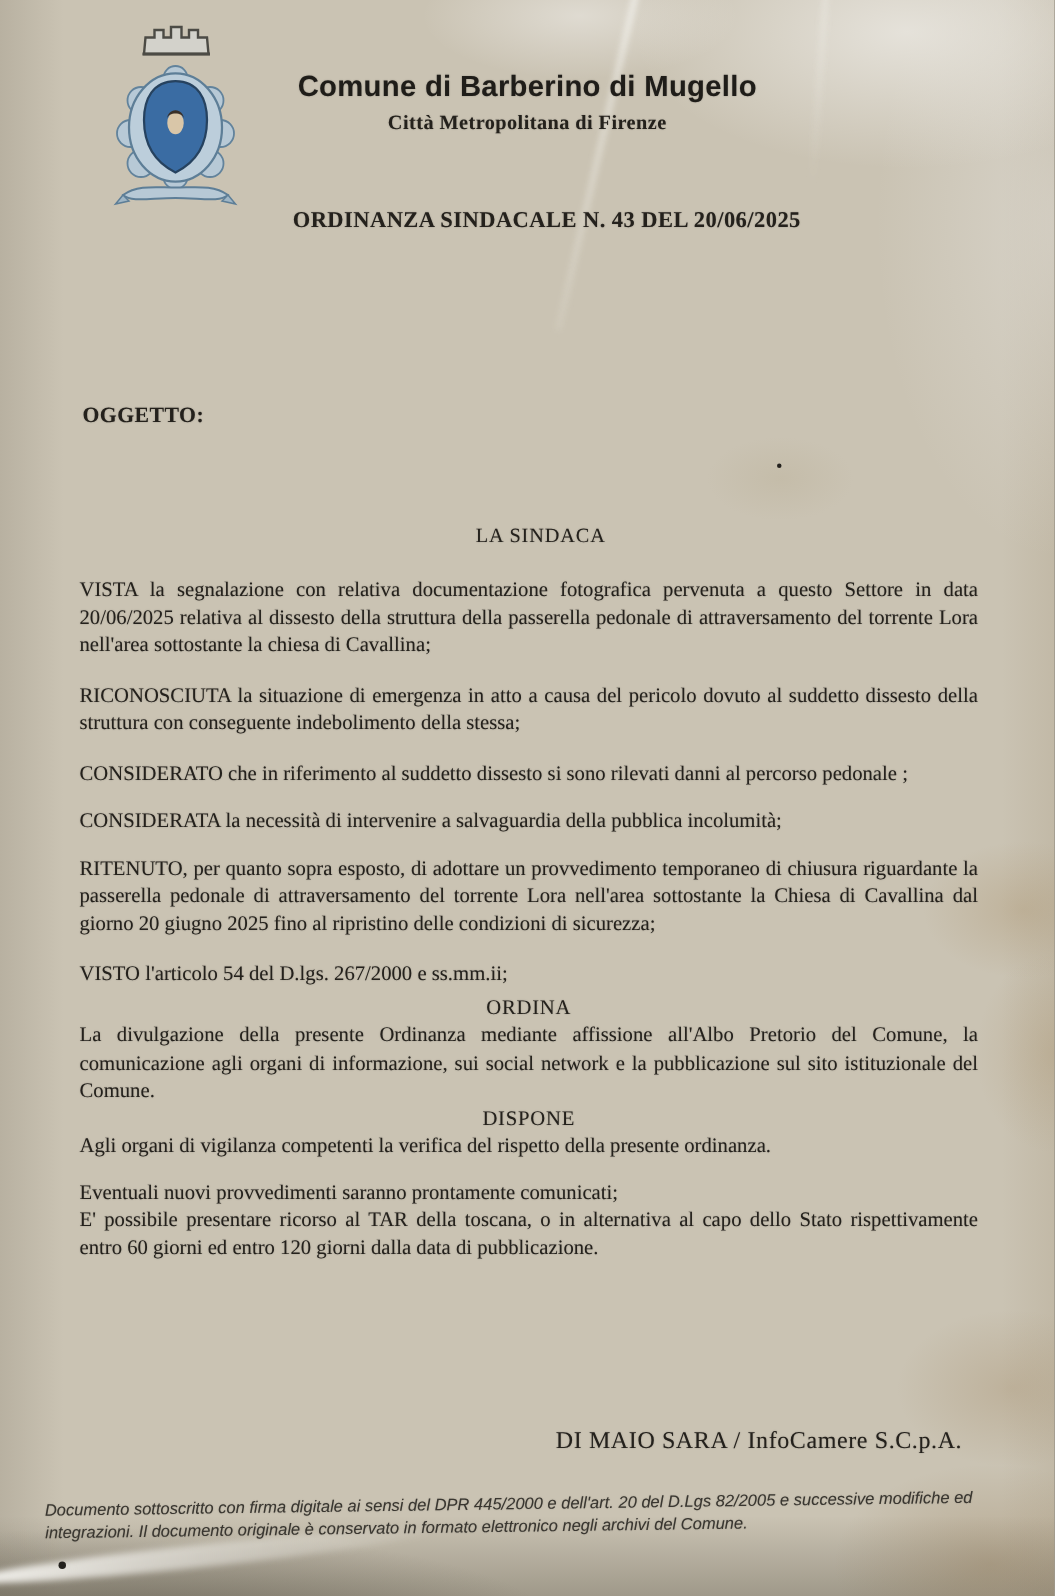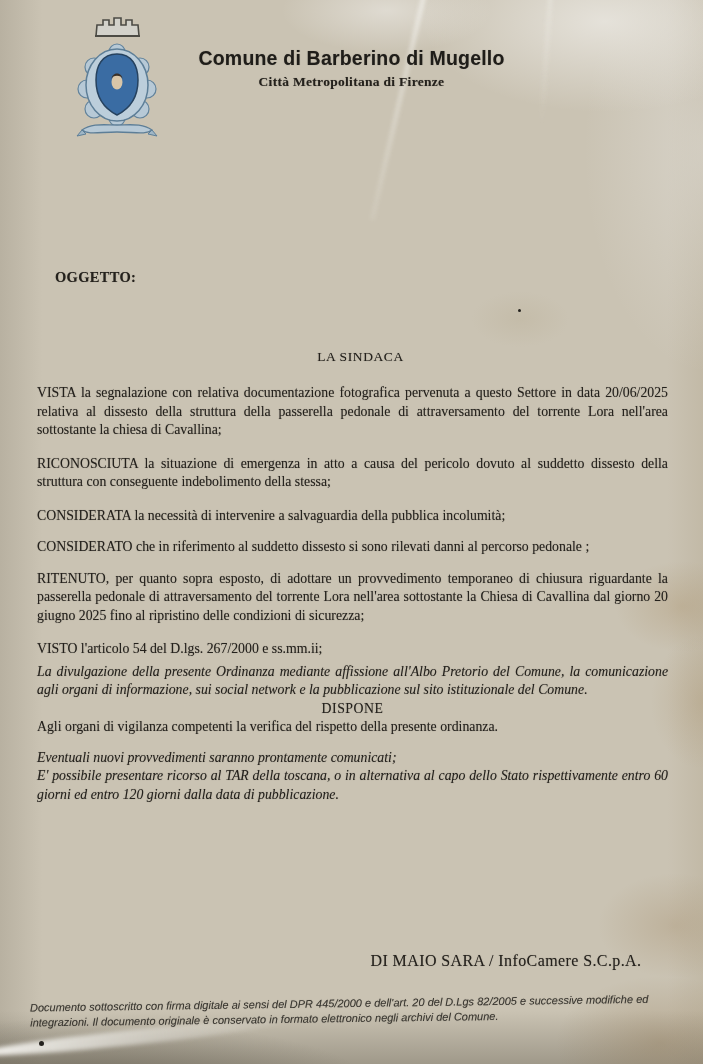--- a/index.html
+++ b/index.html
@@ -38,24 +38,24 @@
   .hdr .city{font-weight:700;font-size:13.5px;margin-top:4px;letter-spacing:.3px;}
   .ord-title{position:absolute;left:0;top:139px;width:100%;text-align:center;padding-left:26px;box-sizing:border-box;
     font-weight:700;font-size:15px;letter-spacing:.3px;}
   .subject{position:absolute;left:55px;top:249px;width:613px;display:flex;}
   .subject .lbl{font-weight:700;font-size:14.5px;width:104px;flex:none;padding-top:20px;letter-spacing:.3px;}
   .subject .txt{flex:1;margin-left:14px;font-weight:700;font-size:14.5px;line-height:20px;
     text-align:justify;letter-spacing:.2px;}
   .authority{position:absolute;left:0;top:349px;width:100%;text-align:center;padding-left:18px;box-sizing:border-box;
     font-size:13.5px;letter-spacing:.6px;}
   .body-txt{position:absolute;left:37px;top:384px;width:631px;font-size:13.8px;line-height:18.5px;text-align:justify;}
-  .body-txt p{margin:0 0 15px;}
+  .body-txt p{margin:0 16px 15px;}
   .body-txt p.tight{margin-bottom:13px;}
   .body-txt p.pre-head{margin-bottom:4px;}
-  .body-txt p.no-gap{margin-bottom:0;font-style:italic;}
+  .body-txt p.no-gap{margin-bottom:0;}
   .body-txt .sec-head{text-align:center;margin:0;letter-spacing:.5px;}
   .body-txt p.after-agli{margin-bottom:12px;}
   .signature{position:absolute;left:345px;top:949px;width:322px;text-align:center;}
   .signature .role{font-size:14.5px;}
   .signature .name{font-size:16px;margin-top:3px;letter-spacing:.4px;}
   .footnote{position:absolute;left:30px;top:996px;width:646px;
     font-family:"Liberation Sans",sans-serif;font-style:italic;font-size:11px;line-height:14.5px;
     color:#393630;transform:rotate(-.8deg);text-shadow:0 0 .8px rgba(57,54,48,.4);}
   .dot{position:absolute;border-radius:50%;background:#23211d;}
   .dot-a{left:39px;top:1041px;width:5px;height:5px;}
@@ -92,35 +92,37 @@
       <path d="M26 118 L21 124 L30 122 Z" fill="#9fb6c6" stroke="#5d7e97" stroke-width="1"></path>
       <path d="M96 118 L101 124 L92 122 Z" fill="#9fb6c6" stroke="#5d7e97" stroke-width="1"></path>
     </svg>
   </div>
 
   <div class="hdr">
     <div class="muni">Comune di Barberino di Mugello</div>
     <div class="city">Città Metropolitana di Firenze</div>
   </div>
 
+  <div class="ord-title">ORDINANZA SINDACALE N. 43 DEL 20/06/2025</div>
 
   <div class="subject">
     <div class="lbl">OGGETTO:</div>
   </div>
 
   <div class="authority">LA SINDACA</div>
 
   <div class="body-txt">
     <p>VISTA la segnalazione con relativa documentazione fotografica pervenuta a questo Settore in data 20/06/2025 relativa al dissesto della struttura della passerella pedonale di attraversamento del torrente Lora nell'area sottostante la chiesa di Cavallina;</p>
     <p>RICONOSCIUTA la situazione di emergenza in atto a causa del pericolo dovuto al suddetto dissesto della struttura con conseguente indebolimento della stessa;</p>
+    <p class="tight">CONSIDERATO che in riferimento al suddetto dissesto si sono rilevati danni al percorso pedonale ;</p>
     <p class="tight">CONSIDERATA la necessità di intervenire a salvaguardia della pubblica incolumità;</p>
-    <p class="tight">CONSIDERATO che in riferimento al suddetto dissesto si sono rilevati danni al percorso pedonale ;</p>
     <p>RITENUTO, per quanto sopra esposto, di adottare un provvedimento temporaneo di chiusura riguardante la passerella pedonale di attraversamento del torrente Lora nell'area sottostante la Chiesa di Cavallina dal giorno 20 giugno 2025 fino al ripristino delle condizioni di sicurezza;</p>
     <p class="pre-head">VISTO l'articolo 54 del D.lgs. 267/2000 e ss.mm.ii;</p>
 
+    <p class="sec-head">ORDINA</p>
     <p class="no-gap">La divulgazione della presente Ordinanza mediante affissione all'Albo Pretorio del Comune, la comunicazione agli organi di informazione, sui social network e la pubblicazione sul sito istituzionale del Comune.</p>
 
     <p class="sec-head">DISPONE</p>
     <p class="after-agli">Agli organi di vigilanza competenti la verifica del rispetto della presente ordinanza.</p>
 
     <p class="no-gap">Eventuali nuovi provvedimenti saranno prontamente comunicati;</p>
     <p class="no-gap">E' possibile presentare ricorso al TAR della toscana, o in alternativa al capo dello Stato rispettivamente entro 60 giorni ed entro 120 giorni dalla data di pubblicazione.</p>
   </div>
 
   <div class="signature">

